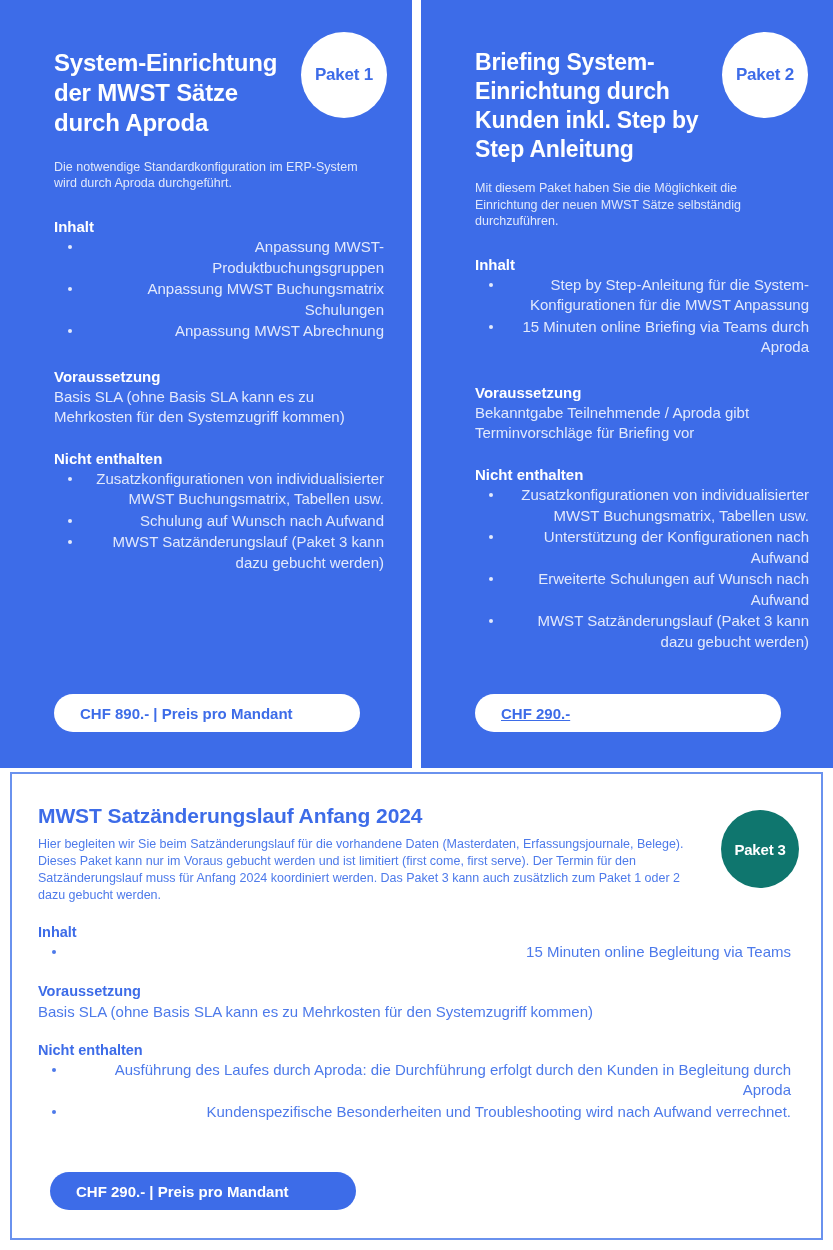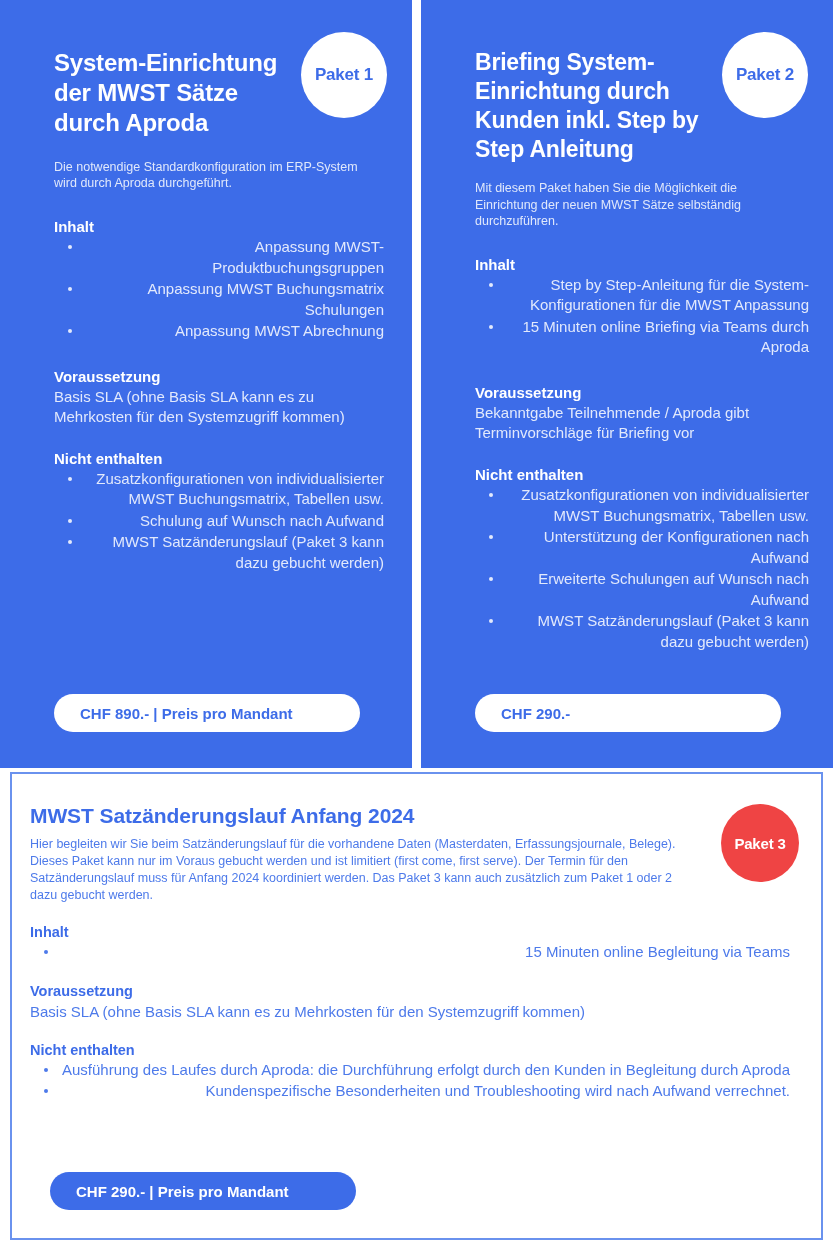--- a/index.html
+++ b/index.html
@@ -136,54 +136,54 @@
     font-size: 15px;
     font-weight: 700;
     display: flex;
     align-items: center;
     padding: 0 26px;
     border: none;
     cursor: pointer;
     font-family: "Liberation Sans", sans-serif;
   }
   .panel.p1 .price-btn { width: 306px; }
-  .panel.p2 .price-btn { width: 306px; }
+  .panel.p2 .price-btn { width: 306px; text-decoration: underline; }
 
   
   .bottom-panel {
     position: absolute;
     left: 10px;
     top: 772px;
     width: 813px;
     height: 468px;
     background: #ffffff;
     border: 2px solid #6a92ee;
     overflow: hidden;
   }
 
   .bottom-inner {
     position: relative;
-    padding: 30px 30px 0 18px;
+    padding: 30px 30px 0 26px;
     height: 100%;
     border-radius: 17px;
   }
 
   .bottom-title {
     color: #3d6ce8;
     font-size: 21px;
     font-weight: 700;
     letter-spacing: -0.1px;
   }
 
   .badge-circle.blue {
-    background: #ef4444;
+    background: #0f766e;
     color: #ffffff;
     width: 78px;
     height: 78px;
-    top: 30px;
+    top: 36px;
     right: 22px;
     font-size: 15px;
   }
 
   .bottom-desc {
     margin-top: 8px;
     color: #4d7aea;
     font-size: 12.5px;
     line-height: 1.36;
     max-width: 658px;

